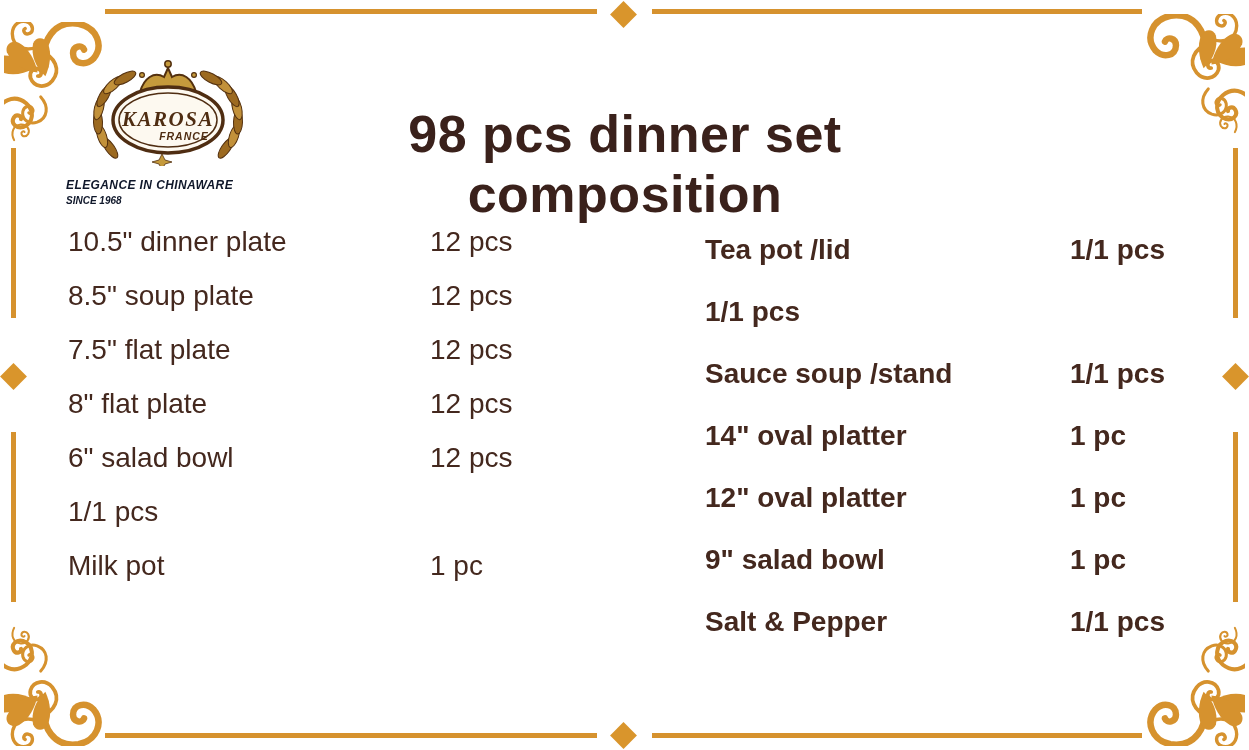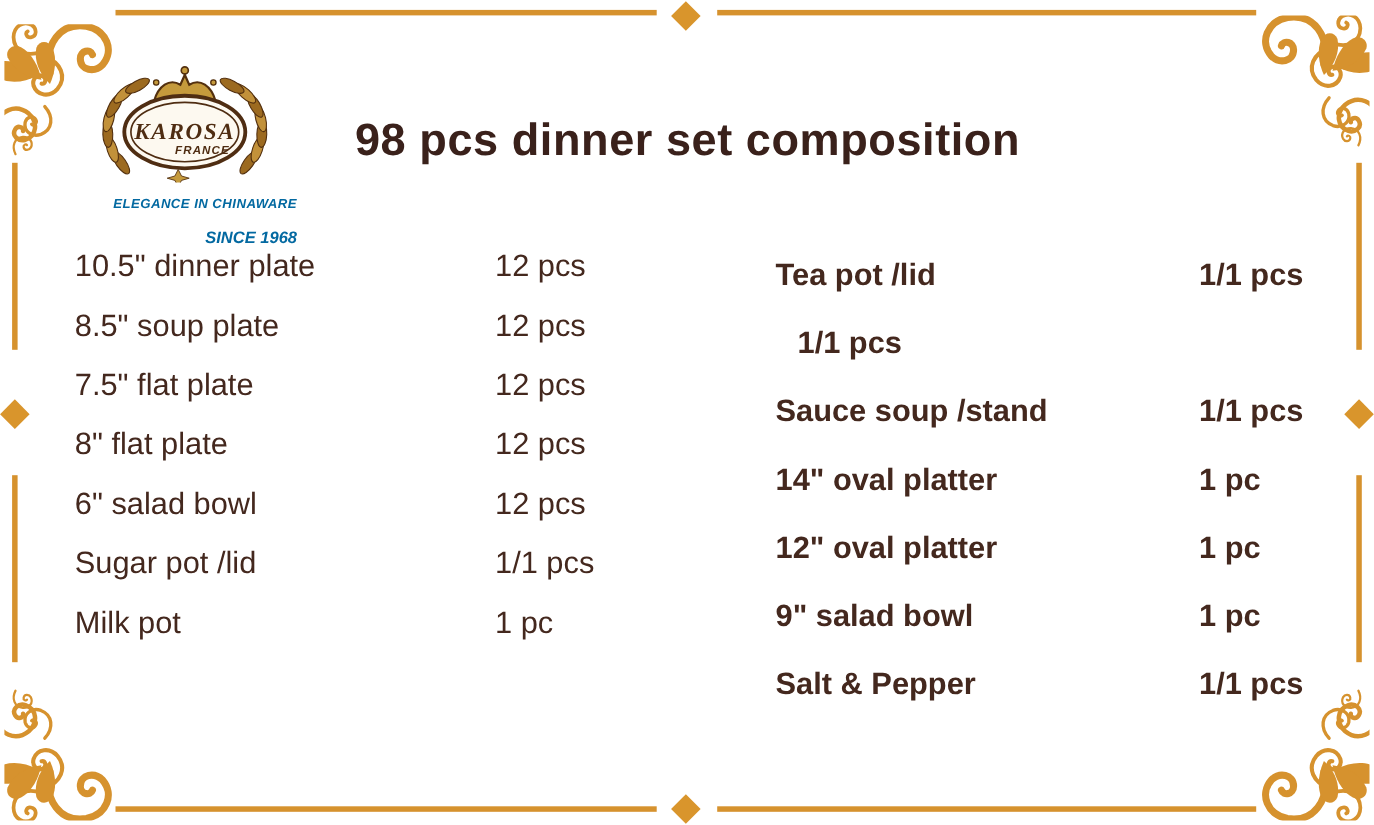--- a/index.html
+++ b/index.html
@@ -24,38 +24,38 @@
   .d-bottom{left:614px;top:726px;}
   .d-left{left:4px;top:367px;}
   .d-right{left:1226px;top:367px;}
   
   .flourish{position:absolute;width:108px;height:126px;}
   .fl-tl{left:4px;top:22px;}
   .fl-tr{right:4px;top:14px;transform:scaleX(-1);}
   .fl-bl{left:4px;bottom:4px;transform:scaleY(-1);}
   .fl-br{right:4px;bottom:4px;transform:scale(-1,-1);}
   
-  .logo{position:absolute;left:66px;top:58px;width:204px;text-align:right;color:#0369a1;}
+  .logo{position:absolute;left:66px;top:58px;width:204px;text-align:left;color:#0f172a;}
   .logo svg{display:block;margin:0 auto;}
   .logo .tagline{font-size:12px;font-weight:bold;font-style:italic;letter-spacing:.4px;margin-top:12px;}
-  .logo .since{font-size:15px;font-weight:bold;font-style:italic;margin-top:16px;}
+  .logo .since{font-size:10px;font-weight:bold;font-style:italic;margin-top:3px;}
   
   .title{
     position:absolute;left:250px;top:104px;width:750px;
-    text-align:center;font-size:41px;font-weight:bold;color:#3A211B;
+    text-align:center;font-size:52px;font-weight:bold;color:#3A211B;
     letter-spacing:.5px;
   }
   
   .list{position:absolute;font-size:28px;color:#44281E;}
   .list .row{display:grid;align-items:center;}
   .list-left{left:68px;top:215px;}
   .list-left .row{grid-template-columns:362px auto;height:54px;}
   .list-right{left:705px;top:219px;}
   .list-right .row{grid-template-columns:365px auto;height:62px;font-weight:bold;}
-  .row .qty{white-space:nowrap;margin-left:20px;}
+  .row .qty{white-space:nowrap;}
   .row .item{white-space:nowrap;}
 </style>
 </head>
 <body>
 
 <svg width="0" height="0" style="position:absolute" aria-hidden="true">
   <defs>
     <path id="spiral" fill="none" stroke="#D6922E" stroke-width="7" stroke-linecap="round" d="M 0 48 C -6 20 10 -2 36 2 C 56 6 64 26 52 40 C 44 48 30 46 30 34 C 30 26 40 24 42 30"></path>
     <path id="petal" fill="#D6922E" d="M 0 0 C -14 -2 -26 -10 -31 -22 C -33 -30 -25 -35 -18 -31 C -8 -25 -2 -12 0 0 Z"></path>
   </defs>
@@ -183,21 +183,20 @@
     <span class="qty">12 pcs</span>
   </div>
 
   <div class="row">
     <span class="item">6" salad bowl</span>
     <span class="qty">12 pcs</span>
   </div>
 
 
   <div class="row">
-    <span class="item">Sugar pot /lid</span>
     <span class="qty">1/1 pcs</span>
   </div>
 
   <div class="row">
     <span class="item">Milk pot</span>
     <span class="qty">1 pc</span>
   </div>
 </div>
   <div class="list list-right">
   <div class="row">

